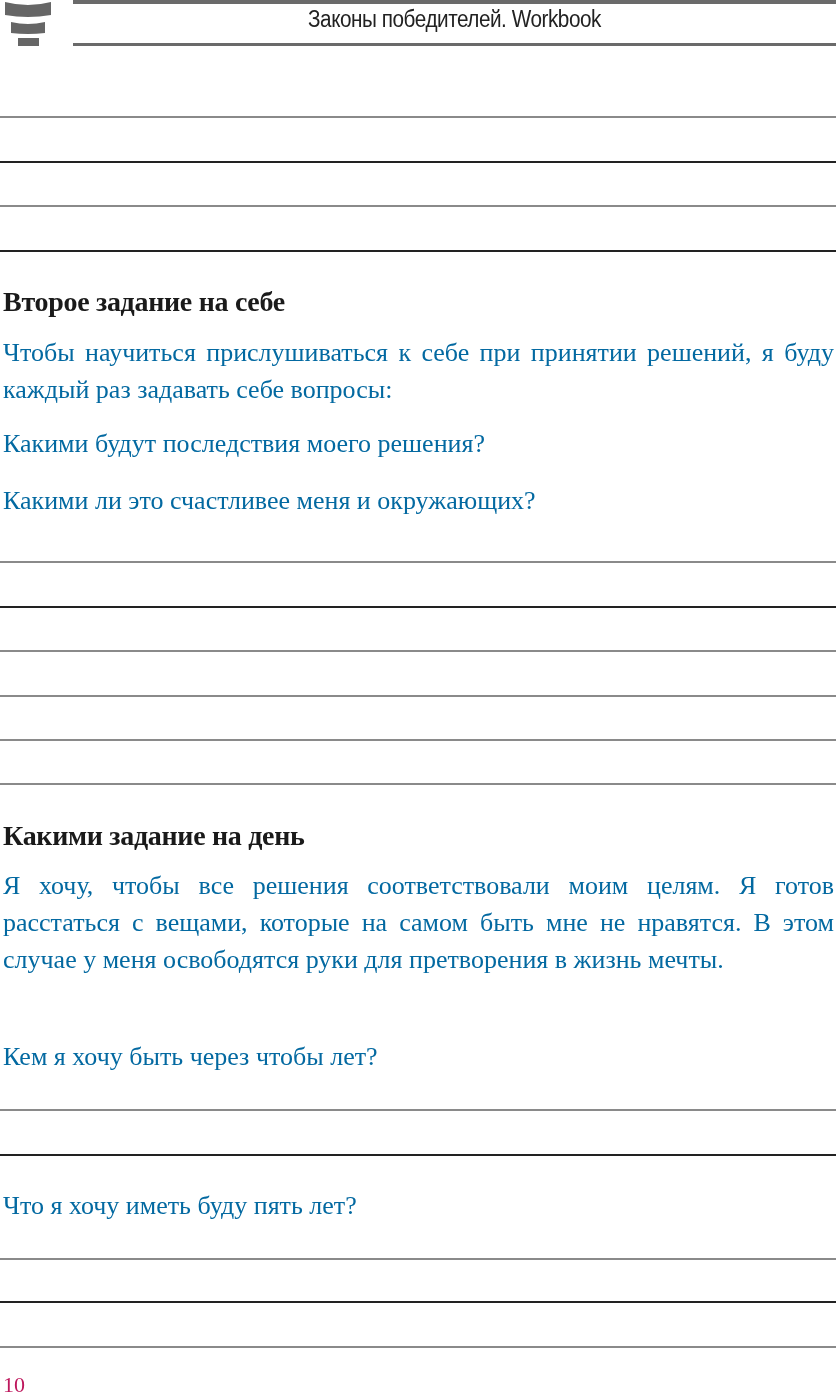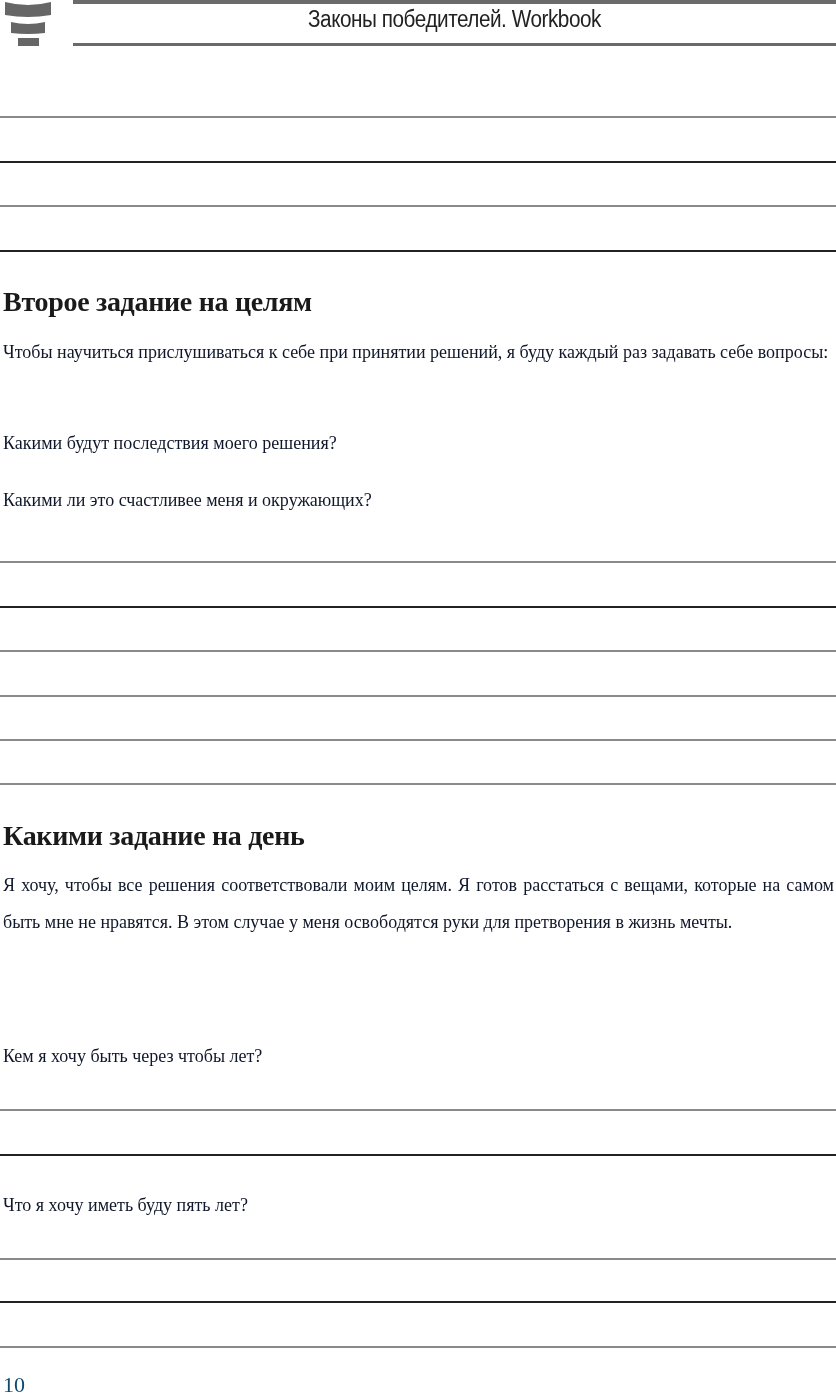--- a/index.html
+++ b/index.html
@@ -9,42 +9,42 @@
     .header-rule-top { left: 73px; right: 0; top: 0; height: 4px; background: #6a6a6a; }
     .header-rule-bottom { left: 73px; right: 0; top: 43px; height: 3px; background: #6a6a6a; }
     .header-title { left: 73px; right: 0; top: 6px; text-align: center;
                     font-family: "Liberation Sans", "DejaVu Sans", sans-serif;
                     font-size: 23px; letter-spacing: -0.5px; color: #222; transform: scaleX(0.9); }
     .logo { left: 3px; top: 0; width: 50px; height: 48px; }
     .rule { left: 0; right: 0; height: 2px; }
     .rule.gray { background: #8a8a8a; height: 2px; }
     .rule.dark { background: #222; height: 1.5px; }
     .heading { left: 3px; font-size: 28px; font-weight: bold; color: #1a1a1a; letter-spacing: -0.3px; }
-    .para { left: 3px; right: 2px; font-size: 18px; line-height: 37px; color: #0f172a; }
+    .para { left: 3px; right: 2px; font-size: 26px; line-height: 37px; color: #0369a1; }
     .para.justify { text-align: justify; text-align-last: left; }
-    .pagenum { left: 3px; top: 1372px; font-size: 22px; color: #0c4a6e; }
+    .pagenum { left: 3px; top: 1372px; font-size: 22px; color: #be185d; }
   </style>
 </head>
 <body>
 
 <div class="abs header-rule-top"></div>
 <svg class="abs logo" viewBox="0 0 50 48">
   <path d="M2 2 Q25 8 48 2 L48 15 Q25 19 2 15 Z" fill="#666"></path>
   <path d="M8 22 Q25 26 42 22 L42 33 Q25 35 8 33 Z" fill="#666"></path>
   <path d="M15 38 L36 38 L36 46 L15 46 Z" fill="#666"></path>
 </svg>
 <div class="abs header-title">Законы победителей. Workbook</div>
 <div class="abs header-rule-bottom"></div>
 
 <div class="abs rule gray" style="top:116px"></div>
 <div class="abs rule dark" style="top:161px"></div>
 <div class="abs rule gray" style="top:205px"></div>
 <div class="abs rule dark" style="top:250px"></div>
 
-<div class="abs heading" style="top:286px">Второе задание на целям</div>
+<div class="abs heading" style="top:286px">Второе задание на себе</div>
 <div class="abs para justify" style="top:334px">Чтобы научиться прислушиваться к себе при принятии решений, я буду каждый раз задавать себе вопросы:</div>
 <div class="abs para" style="top:425px">Какими будут последствия моего решения?</div>
 <div class="abs para" style="top:482px">Какими ли это счастливее меня и окружающих?</div>
 
 <div class="abs rule gray" style="top:561px"></div>
 <div class="abs rule dark" style="top:606px"></div>
 <div class="abs rule gray" style="top:650px"></div>
 <div class="abs rule gray" style="top:695px"></div>
 <div class="abs rule gray" style="top:739px"></div>
 <div class="abs rule gray" style="top:783px"></div>

